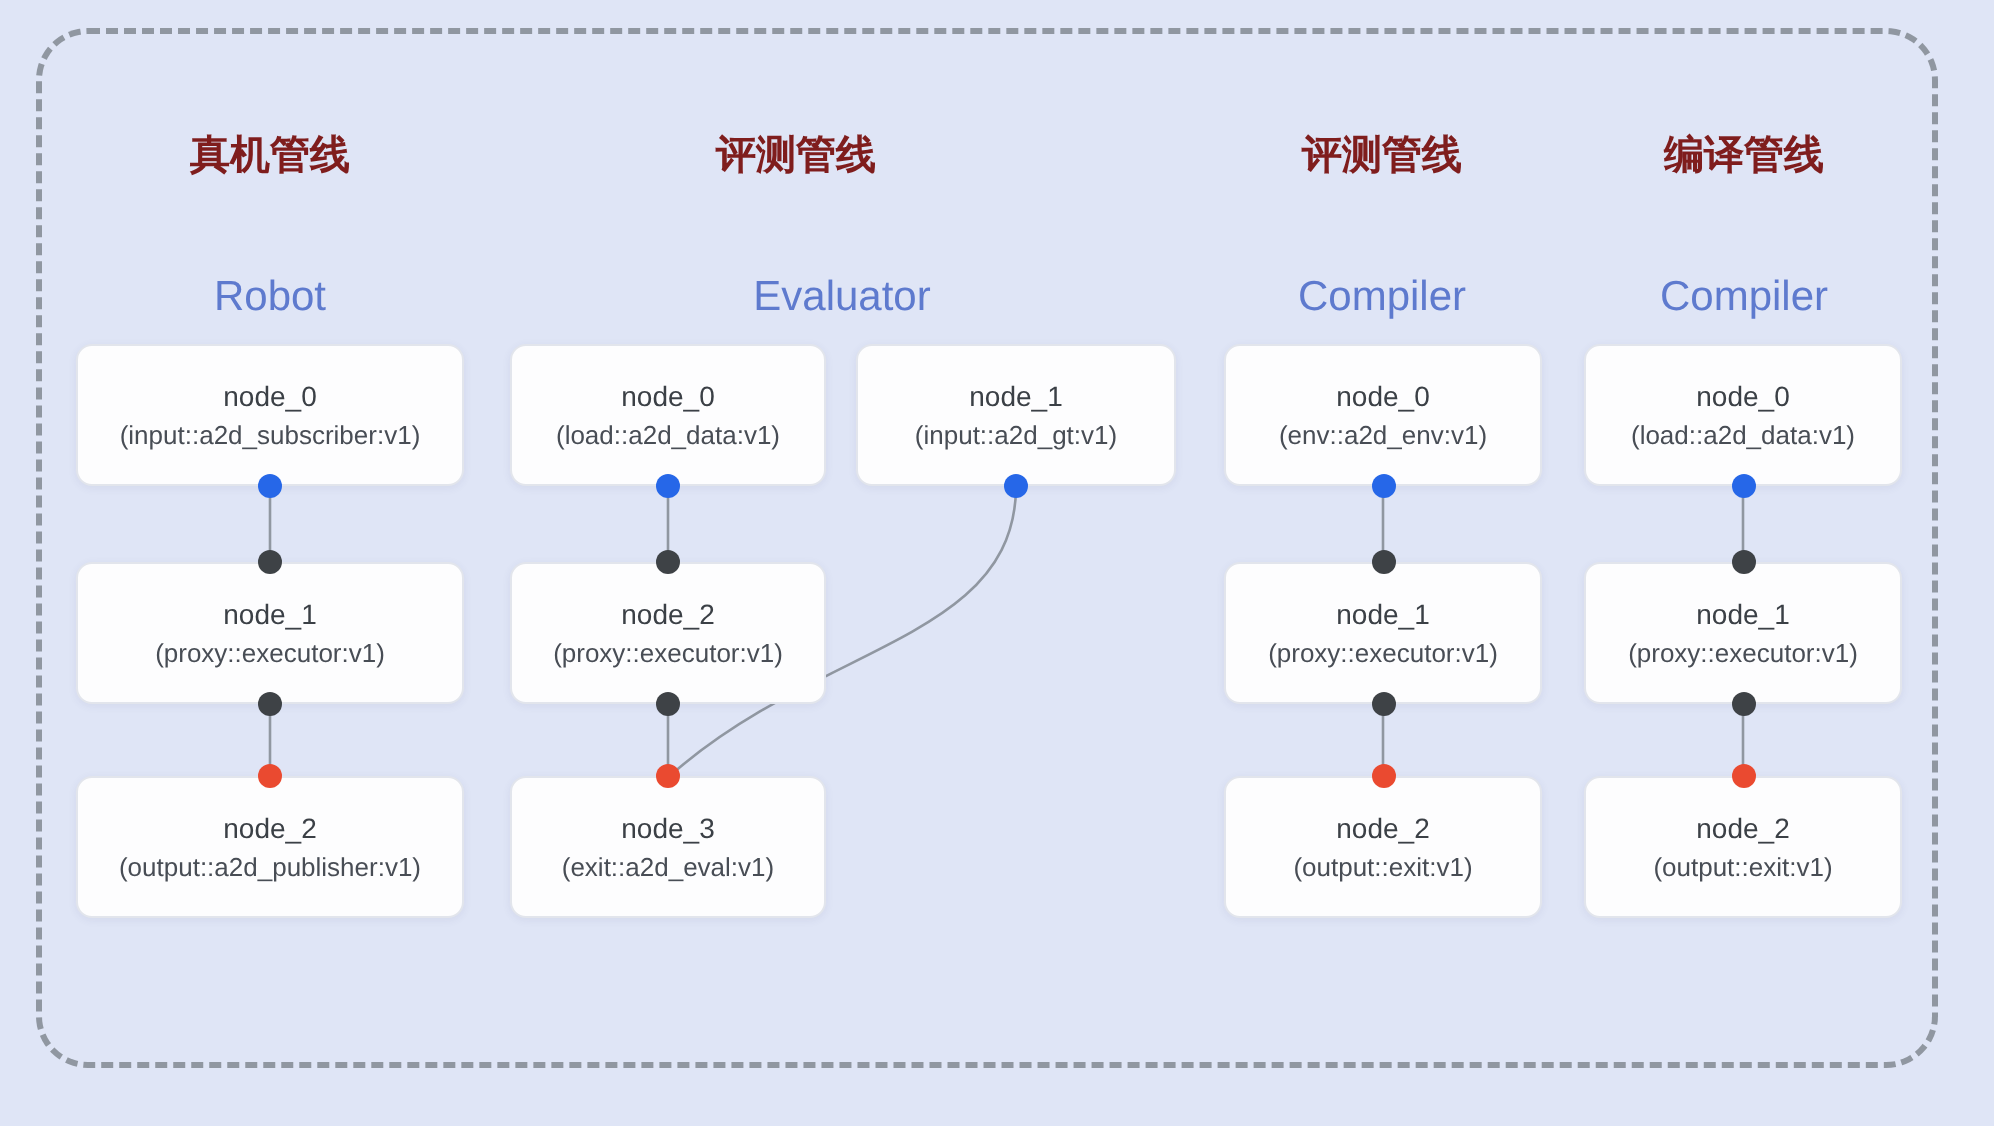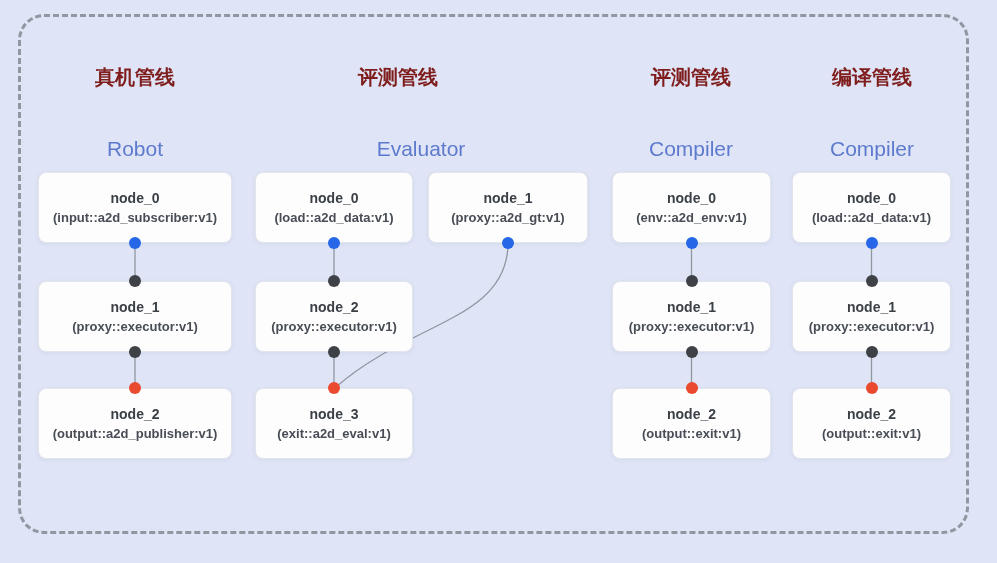--- a/index.html
+++ b/index.html
@@ -23,21 +23,20 @@
   .title-en{
     position:absolute;transform:translateX(-50%);
     font-size:21px;font-weight:400;color:#5e7ace;top:121px;white-space:nowrap;margin-top:16px;
   }
   .node-box{
     position:absolute;height:71px;box-sizing:border-box;
     background:#fdfdfe;border:1px solid #e2e5ec;border-radius:8px;
     box-shadow:0 1px 4px rgba(60,70,110,0.08);
     display:flex;flex-direction:column;align-items:center;justify-content:center;
     gap:4px;
-    font-weight:bold;
   }
   .node-name{font-size:14px;color:#3b4046;}
   .node-type{font-size:13px;color:#484d55;}
   .dot{
     position:absolute;width:12px;height:12px;border-radius:50%;
     transform:translate(-50%,-50%);
   }
   .dot.blue{background:#2667e8;}
   .dot.black{background:#3e4246;}
   .dot.red{background:#ea4a30;}
@@ -88,21 +87,21 @@
     <div class="node-name">node_2</div>
     <div class="node-type">(output::a2d_publisher:v1)</div>
   </div>
 
   <div class="node-box" style="left:255px;top:172px;width:158px">
     <div class="node-name">node_0</div>
     <div class="node-type">(load::a2d_data:v1)</div>
   </div>
   <div class="node-box" style="left:428px;top:172px;width:160px">
     <div class="node-name">node_1</div>
-    <div class="node-type">(proxy::a2d_gt:v1)</div>
+    <div class="node-type">(input::a2d_gt:v1)</div>
   </div>
   <div class="node-box" style="left:255px;top:281px;width:158px">
     <div class="node-name">node_2</div>
     <div class="node-type">(proxy::executor:v1)</div>
   </div>
   <div class="node-box" style="left:255px;top:388px;width:158px">
     <div class="node-name">node_3</div>
     <div class="node-type">(exit::a2d_eval:v1)</div>
   </div>
 

